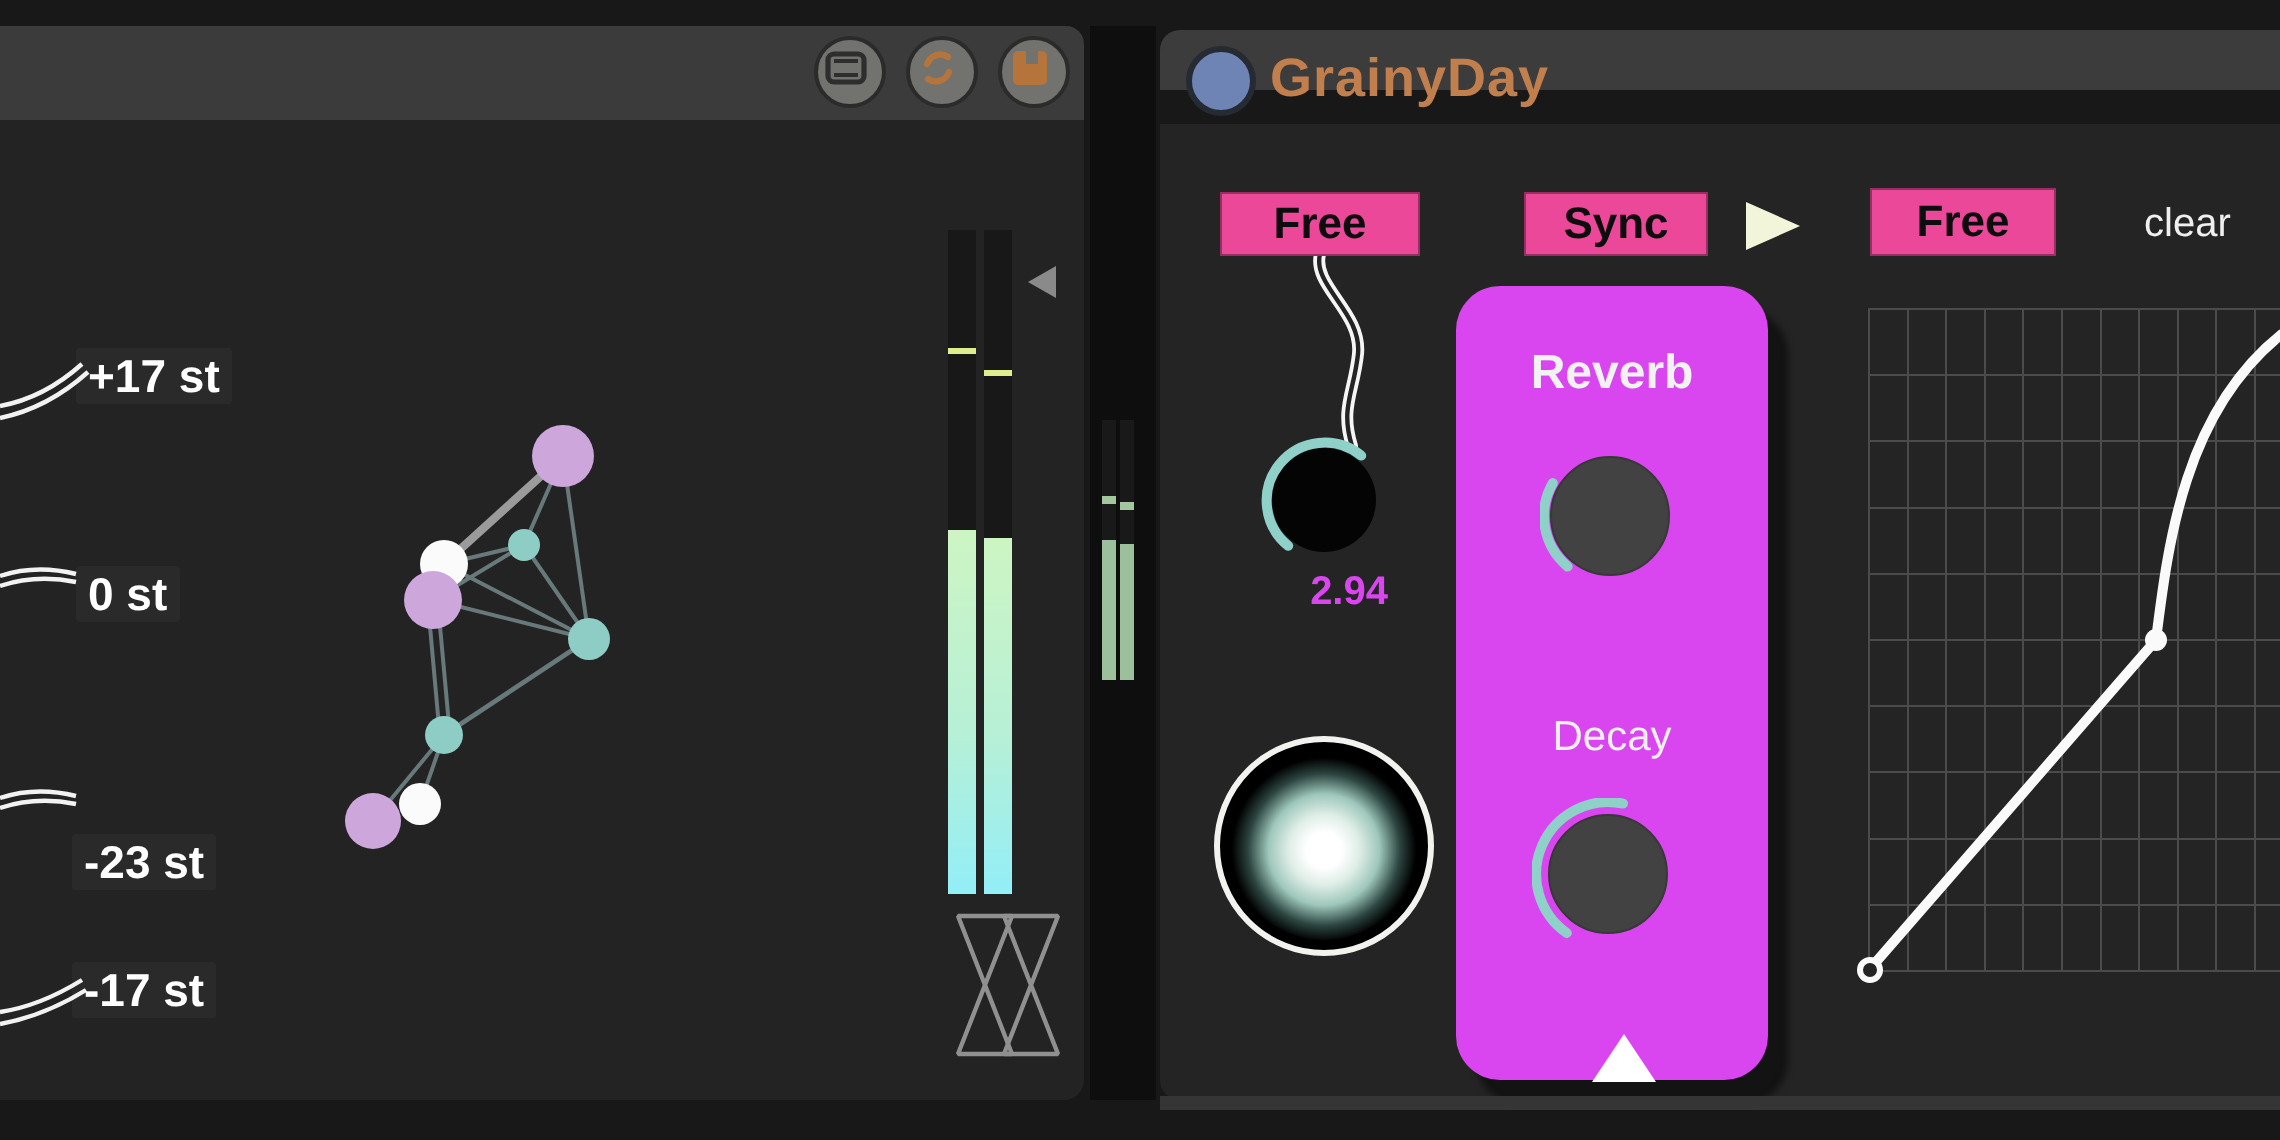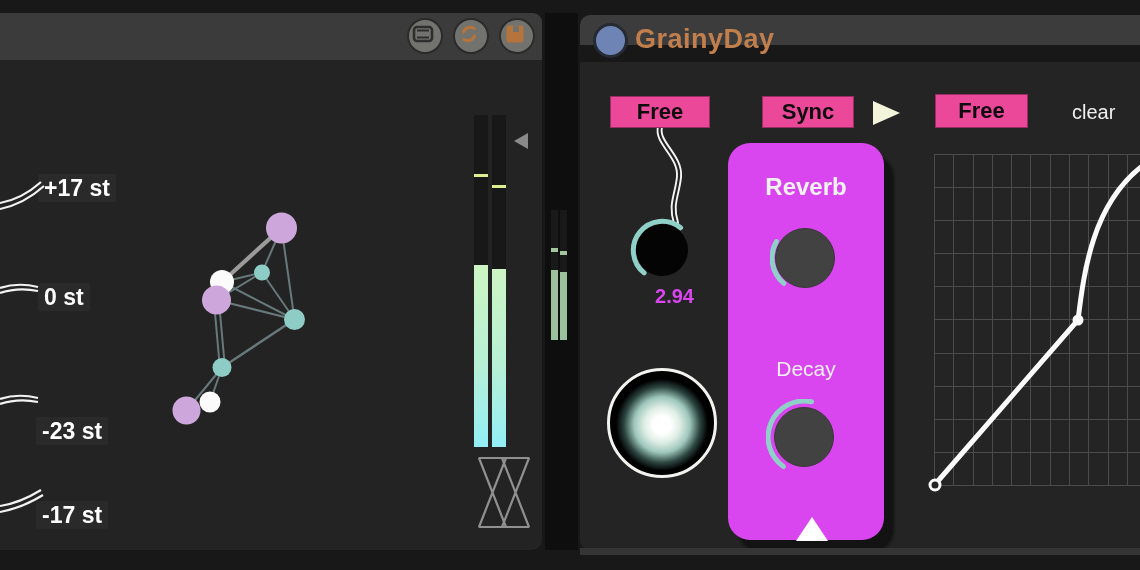--- a/index.html
+++ b/index.html
@@ -112,21 +112,21 @@
           <path d="M 0 339 Q 18 333 38 338"></path>
             <path d="M 0 344 Q 18 338 38 342"></path>
           <path d="M 0 446 Q 20 443 41 430"></path>
             <path d="M 0 452 Q 22 448 43 435"></path>
         </g>
       </svg>
 
       <div class="abs st-label" style="left:38px;top:114px;">+17 st</div>
       <div class="abs st-label" style="left:38px;top:223px;">0 st</div>
       <div class="abs st-label" style="left:36px;top:321px;margin-top:36px;">-23 st</div>
-      <div class="abs st-label" style="left:36px;top:421px;margin-top:20px;">-17 st</div>
+      <div class="abs st-label" style="left:36px;top:421px;">-17 st</div>
 
       <svg class="abs" style="left:150px;top:140px;" width="170" height="300">
         <g stroke="#67797a" stroke-width="2" fill="none">
           <line x1="131.5" y1="28" x2="72" y2="82" stroke="#9b9b9b" stroke-width="4.2"></line>
           <line x1="131.5" y1="28" x2="112" y2="72.5"></line>
           <line x1="131.5" y1="28" x2="144.5" y2="119.5"></line>
           <line x1="72" y1="82" x2="112" y2="72.5"></line>
           <line x1="66.5" y1="100" x2="112" y2="72.5"></line>
           <line x1="66.5" y1="100" x2="144.5" y2="119.5"></line>
           <line x1="72" y1="82" x2="144.5" y2="119.5"></line>

